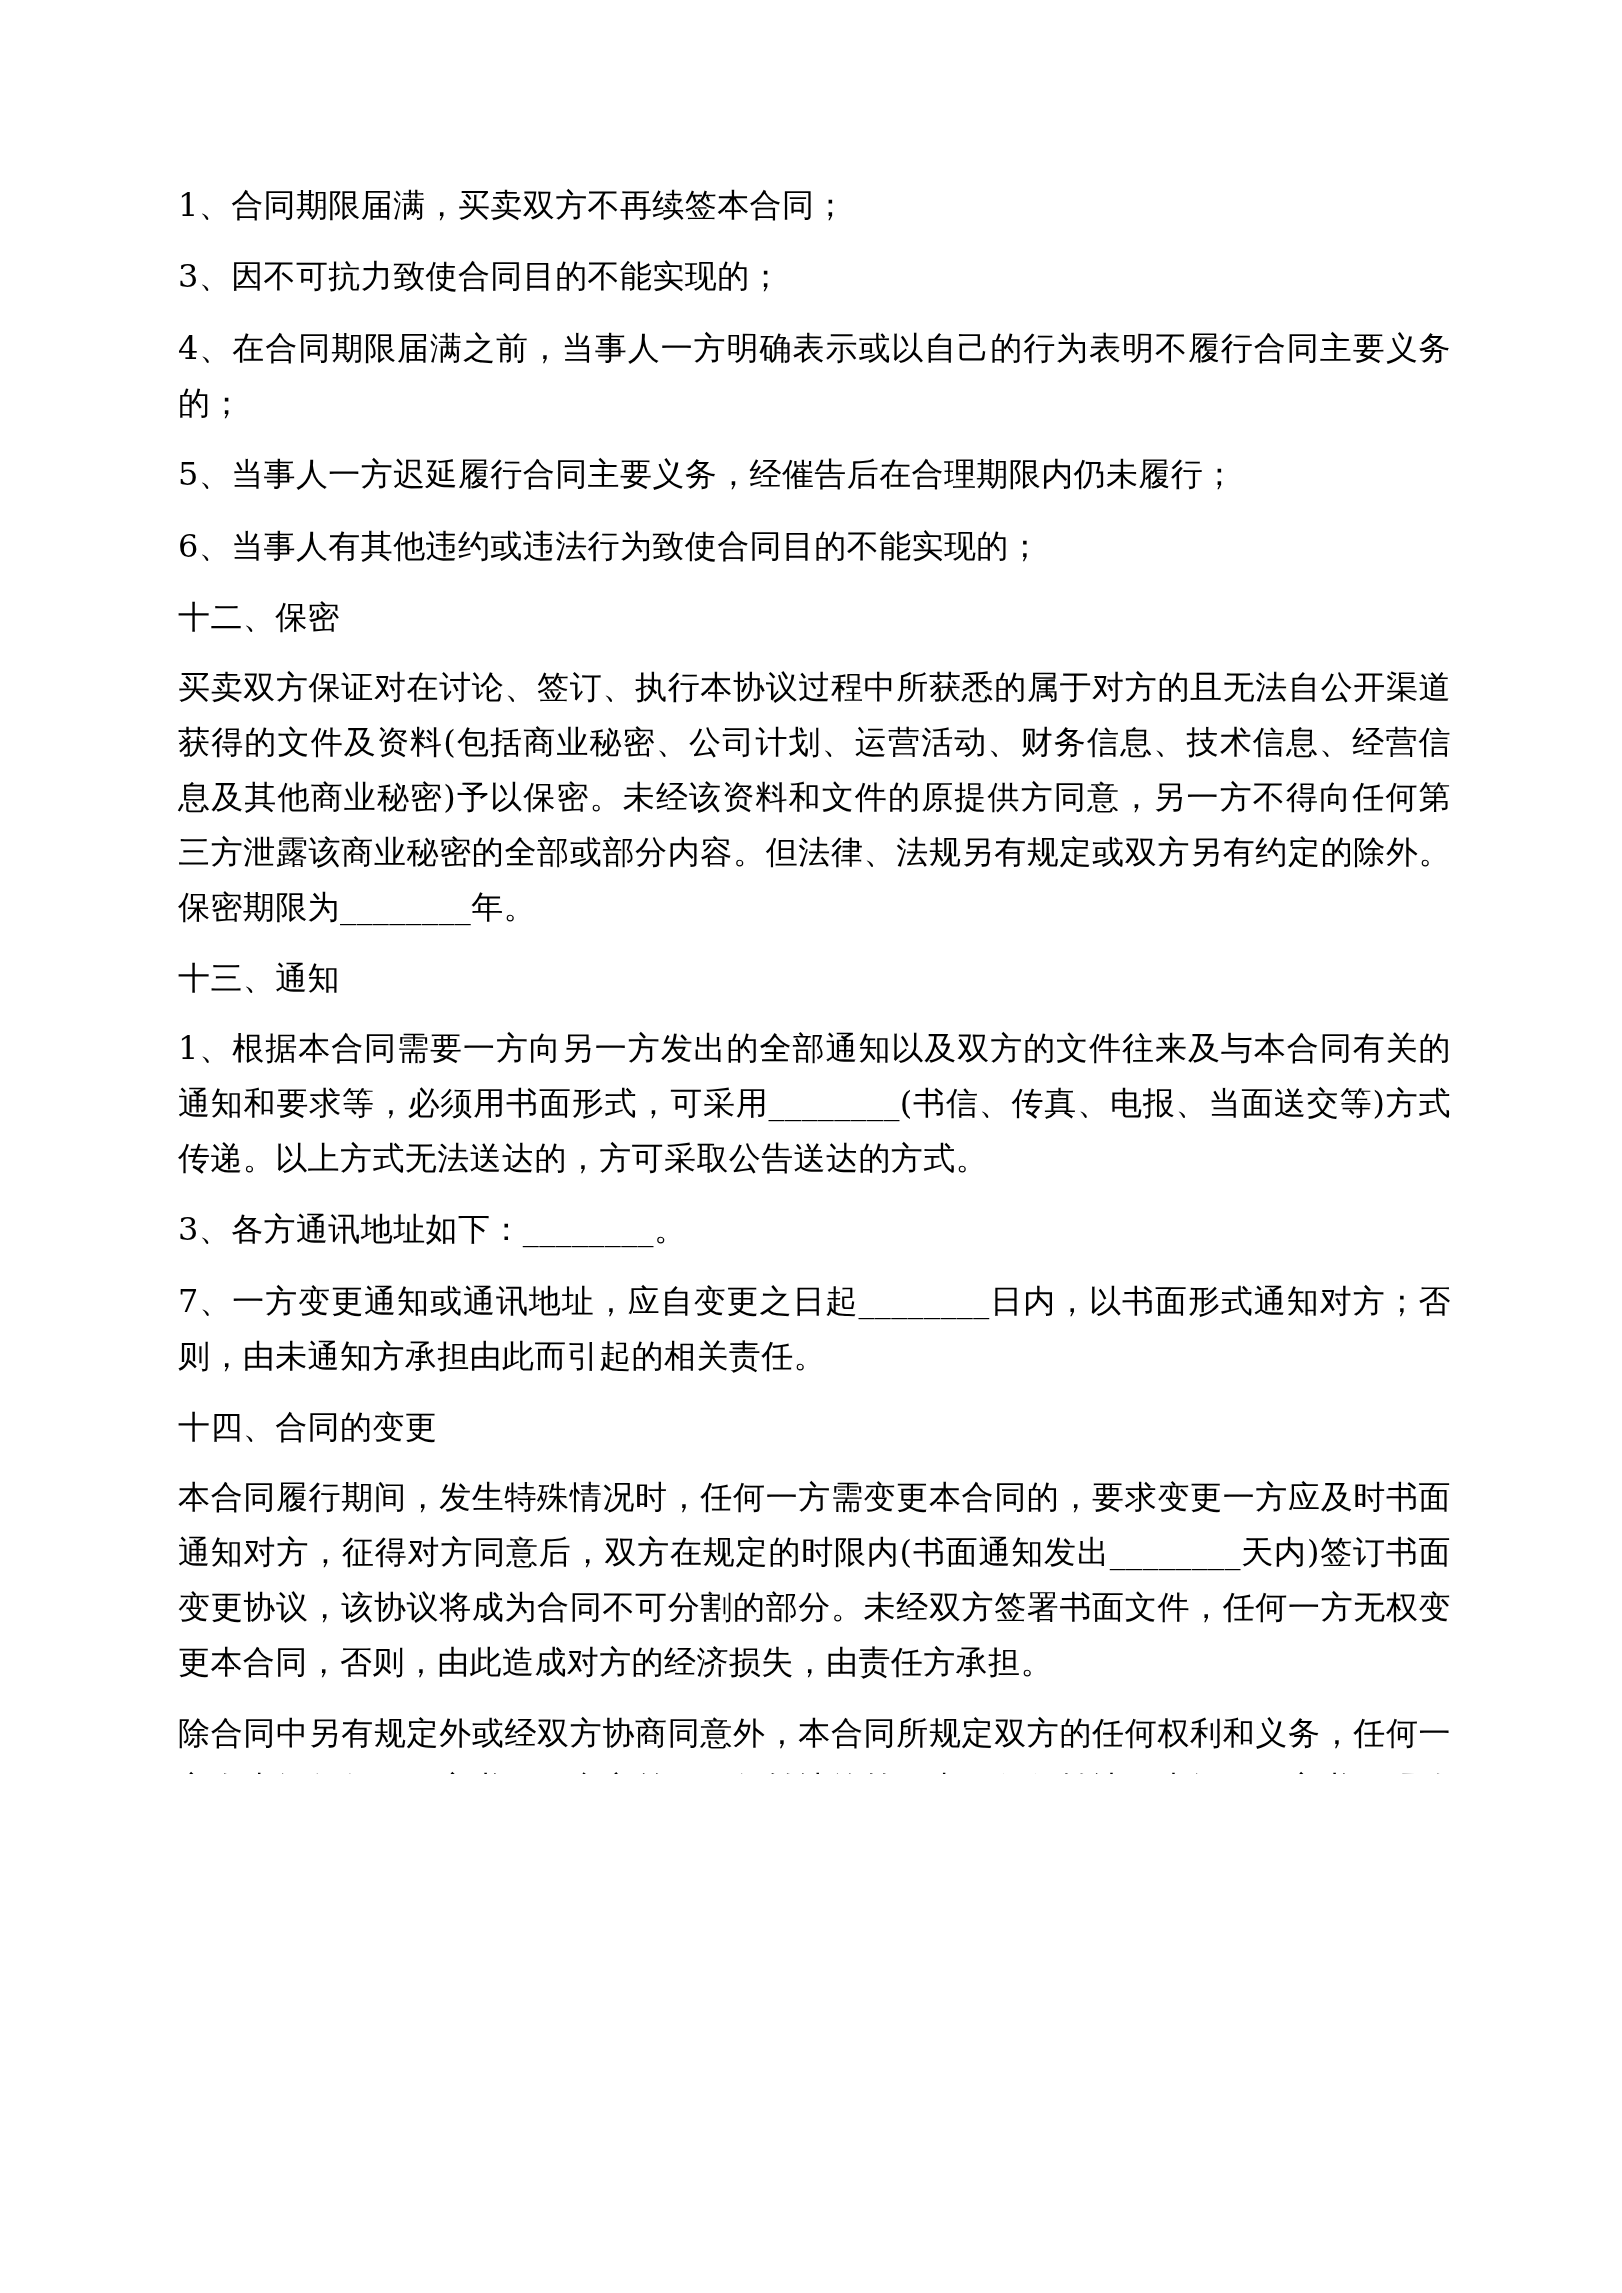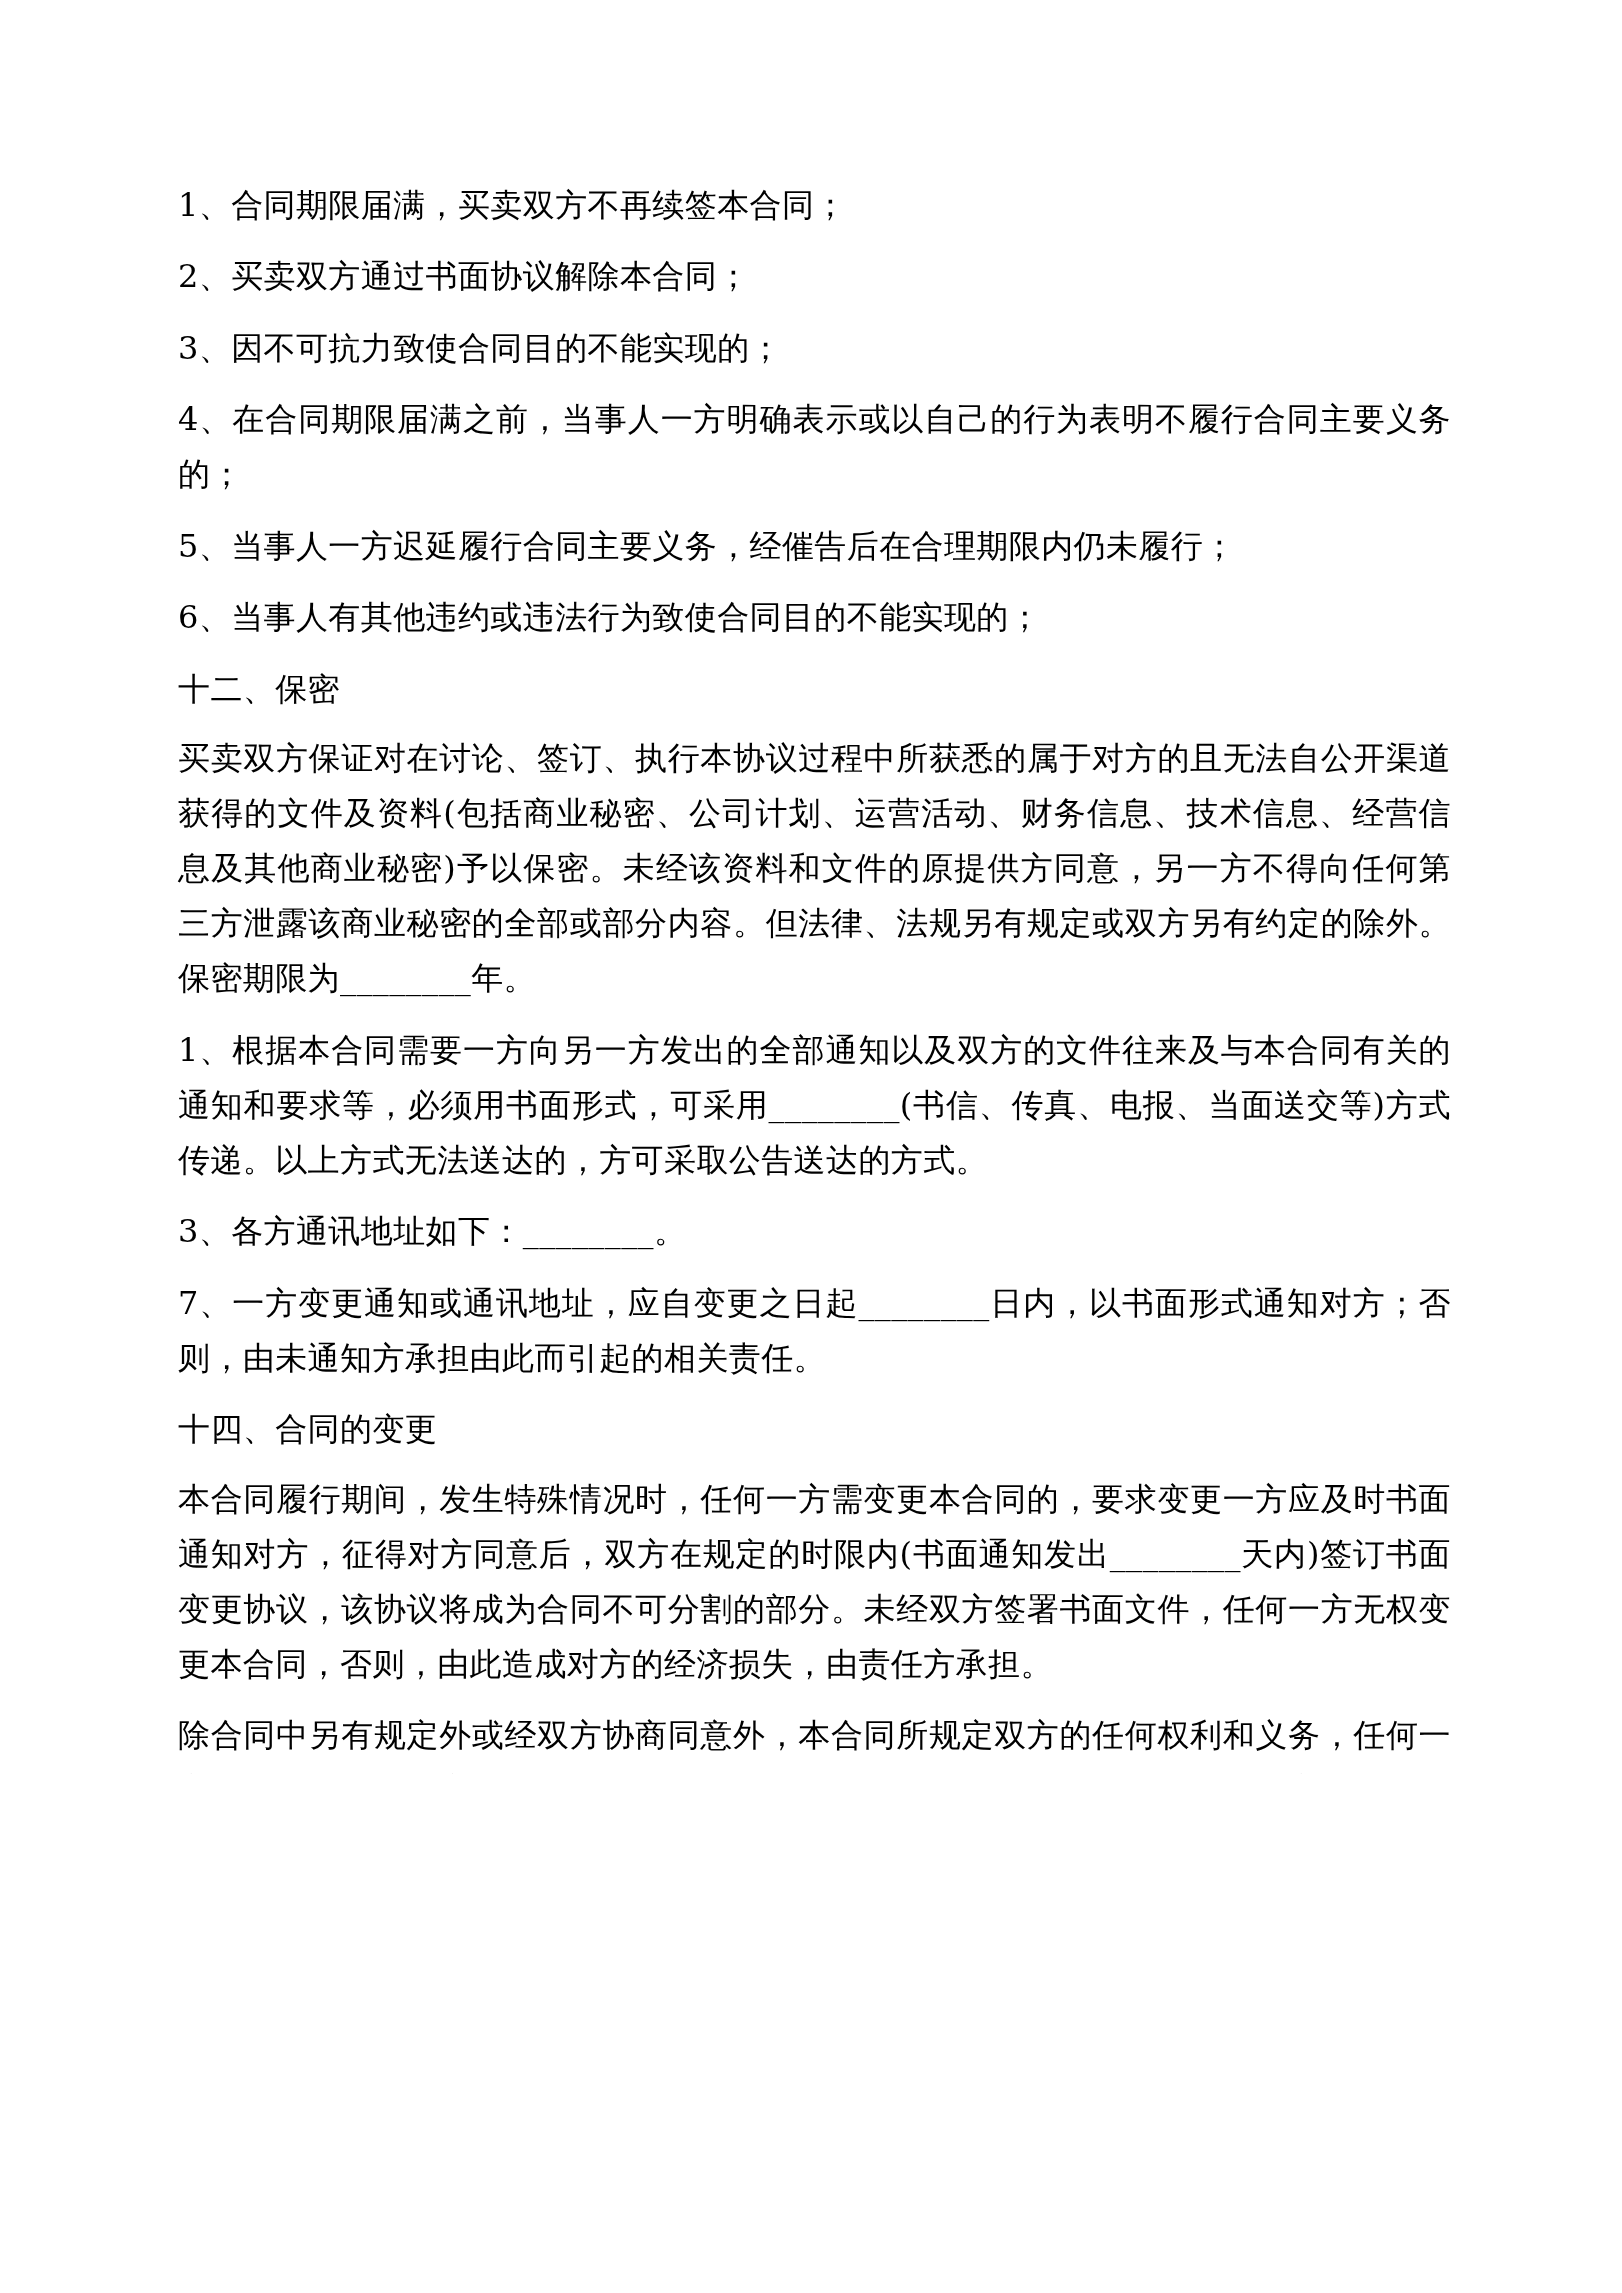--- a/index.html
+++ b/index.html
@@ -46,27 +46,27 @@
     letter-spacing: 2.7px;
     font-family: "DejaVu Serif", "Liberation Serif", serif;
   }
 </style>
 </head>
 <body>
 
 <div class="page">
   <div class="content">
     <p class="para">1、合同期限届满，买卖双方不再续签本合同；</p>
-    <p class="para">2、买卖双方通过书面协议解除本合同；</p>
     <p class="para">3、因不可抗力致使合同目的不能实现的；</p>
     <p class="para">4、在合同期限届满之前，当事人一方明确表示或以自己的行为表明不履行合同主要义务的；</p>
     <p class="para">5、当事人一方迟延履行合同主要义务，经催告后在合理期限内仍未履行；</p>
     <p class="para">6、当事人有其他违约或违法行为致使合同目的不能实现的；</p>
     <p class="para heading">十二、保密</p>
     <p class="para">买卖双方保证对在讨论、签订、执行本协议过程中所获悉的属于对方的且无法自公开渠道获得的文件及资料(包括商业秘密、公司计划、运营活动、财务信息、技术信息、经营信息及其他商业秘密)予以保密。未经该资料和文件的原提供方同意，另一方不得向任何第三方泄露该商业秘密的全部或部分内容。但法律、法规另有规定或双方另有约定的除外。保密期限为________年。</p>
+    <p class="para heading">十三、通知</p>
     <p class="para">1、根据本合同需要一方向另一方发出的全部通知以及双方的文件往来及与本合同有关的通知和要求等，必须用书面形式，可采用________(书信、传真、电报、当面送交等)方式传递。以上方式无法送达的，方可采取公告送达的方式。</p>
     <p class="para">3、各方通讯地址如下：________。</p>
     <p class="para">7、一方变更通知或通讯地址，应自变更之日起________日内，以书面形式通知对方；否则，由未通知方承担由此而引起的相关责任。</p>
     <p class="para heading">十四、合同的变更</p>
     <p class="para">本合同履行期间，发生特殊情况时，任何一方需变更本合同的，要求变更一方应及时书面通知对方，征得对方同意后，双方在规定的时限内(书面通知发出________天内)签订书面变更协议，该协议将成为合同不可分割的部分。未经双方签署书面文件，任何一方无权变更本合同，否则，由此造成对方的经济损失，由责任方承担。</p>
     <p class="para">除合同中另有规定外或经双方协商同意外，本合同所规定双方的任何权利和义务，任何一方在未经征得另一方书面同意之前，不得转让给第三者。任何转让，未经另一方书面明确同意，均属无效。</p>
     <p class="para heading">十五、合同的转让</p>
     <p class="para heading">十六、任何转让</p>
   </div>
   <div class="footer">第 6 页 共 8 页</div>

